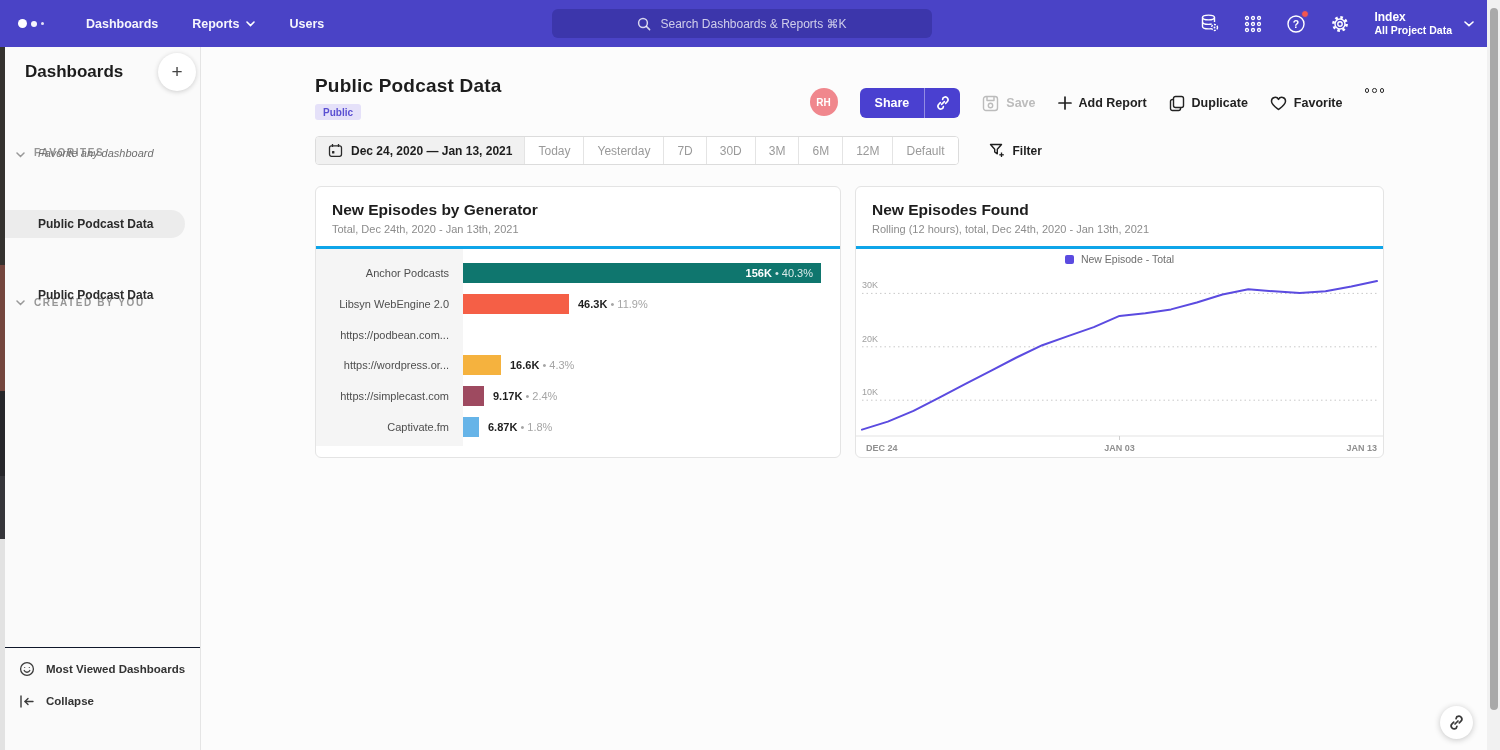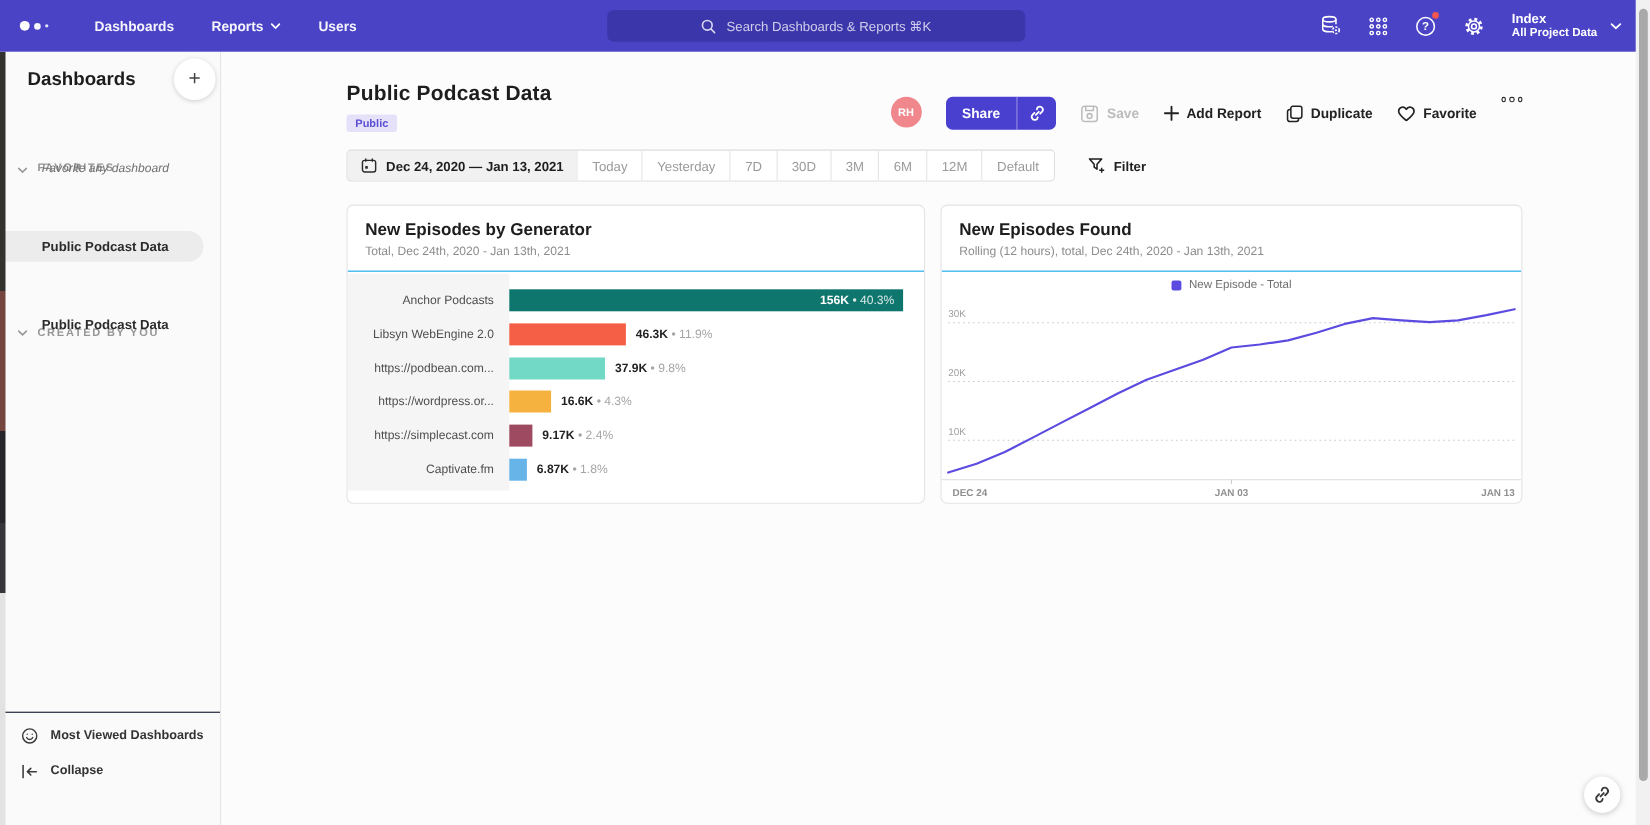--- a/index.html
+++ b/index.html
@@ -105,21 +105,21 @@
   .filter-btn { display:flex; align-items:center; gap:8px; margin-left:30px;
     font-size:12px; font-weight:bold; color:#1e1e1e; background:none; border:none;
     font-family:inherit; cursor:pointer; }
 
   
   .cards { position:absolute; left:315px; top:186px; display:flex; gap:14px; }
   .card { background:#fff; border:1px solid #e4e4e4; border-radius:6px; height:272px;
     position:relative; overflow:hidden; }
   .card-bar { width:526px; }
   .card-line { width:529px; }
-  .card-header { padding:14px 16px 11px 16px; border-bottom:1px solid #0ea5e9; }
+  .card-header { padding:14px 16px 11px 16px; border-bottom:3px solid #0ea5e9; }
   .card-title { font-size:15.5px; font-weight:bold; color:#1d1d1d; }
   .card-sub { font-size:11px; color:#8c8c8c; margin-top:4px; }
 
   
   .bar-label-col { position:absolute; left:0; top:62px; bottom:11px; width:147px;
     background:#f5f5f5; }
   .bar-rows { position:absolute; left:0; top:71px; right:0; }
   .bar-row { height:30.7px; display:flex; align-items:center; }
   .bar-cat { width:147px; text-align:right; padding-right:14px; font-size:11px;
     color:#4e4e4e; flex:none; }
@@ -378,24 +378,20 @@
           </div>
           <div class="bar-row">
             <div class="bar-cat">Libsyn WebEngine 2.0</div>
             <div class="bar-track">
               <div class="bar-fill" style="width:106px;background:#f55f46"></div>
               <span class="bar-outlabel" style="left:115px"><b>46.3K</b><span class="dot-sep"> • </span><span class="pct">11.9%</span></span>
             </div>
           </div>
           <div class="bar-row">
             <div class="bar-cat">https://podbean.com...</div>
-            <div class="bar-track">
-              <div class="bar-fill" style="width:87px;background:#72d9c6"></div>
-              <span class="bar-outlabel" style="left:96px"><b>37.9K</b><span class="dot-sep"> • </span><span class="pct">9.8%</span></span>
-            </div>
           </div>
           <div class="bar-row">
             <div class="bar-cat">https://wordpress.or...</div>
             <div class="bar-track">
               <div class="bar-fill" style="width:38px;background:#f5b23e"></div>
               <span class="bar-outlabel" style="left:47px"><b>16.6K</b><span class="dot-sep"> • </span><span class="pct">4.3%</span></span>
             </div>
           </div>
           <div class="bar-row">
             <div class="bar-cat">https://simplecast.com</div>

